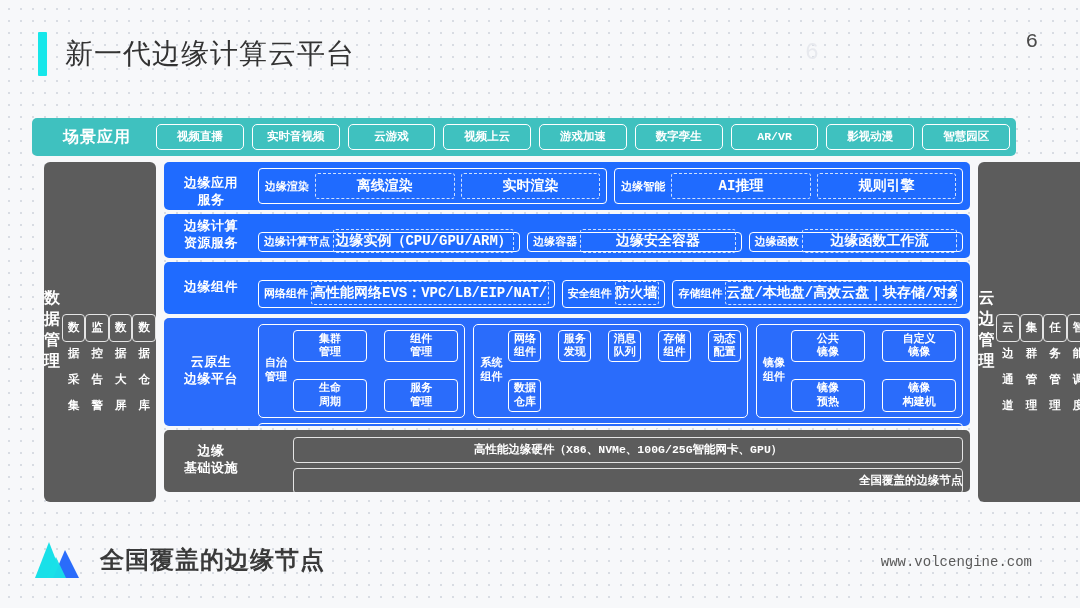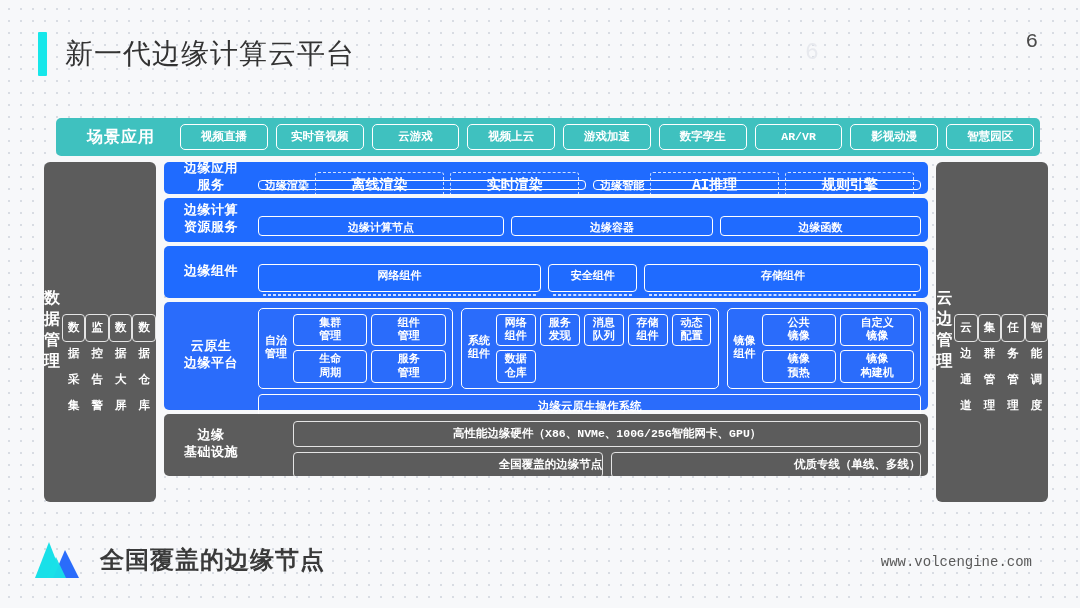--- a/index.html
+++ b/index.html
@@ -16,21 +16,21 @@
 
   
   .title-row{position:absolute;left:38px;top:30px;display:flex;align-items:center;height:48px;}
   .accent-bar{width:9px;height:44px;background:#16e7ea;border-radius:1px;}
   .slide-title{margin-left:18px;font-size:28px;color:#333;letter-spacing:1px;white-space:nowrap;}
   .page-num{position:absolute;right:42px;top:30px;font-size:21px;color:#4a4a4a;}
   .watermark{position:absolute;left:805px;top:40px;font-size:23px;color:#e7e9ee;}
 
   
   .scene-bar{
-    position:absolute;left:56px;top:118px;width:984px;height:38px;
+    position:absolute;left:32px;top:118px;width:984px;height:38px;
     background:#3fc1bf;border-radius:5px;display:flex;align-items:center;padding:0 6px;box-sizing:border-box;justify-content:space-between;
   }
   .scene-label{width:118px;text-align:center;color:#fff;font-size:16px;font-weight:bold;flex:none;letter-spacing:1px;}
   .scene-pills{flex:1;display:flex;gap:8px;align-items:center;}
   .scene-pill{
     flex:1;height:24px;line-height:24px;text-align:center;
     border:1.4px solid #ffffff;border-radius:5px;color:#fff;font-size:11.5px;font-weight:bold;
     white-space:nowrap;
   }
 
@@ -67,35 +67,35 @@
   .grp-title{color:#fff;font-size:11px;font-weight:bold;white-space:nowrap;flex:none;}
   .dash-cell{
     flex:1;border:1.3px dashed #cfe0ff;border-radius:3px;
     color:#fff;font-size:14px;font-weight:bold;text-align:center;
     height:24px;line-height:24px;white-space:nowrap;overflow:hidden;
   }
 
   
   .col-grp{
     flex:1;border:1.3px solid #ffffff;border-radius:4px;box-sizing:border-box;
-    padding:3px 5px 5px;display:flex;flex-direction:column;align-items:center;gap:11px;
+    padding:3px 5px 5px;display:flex;flex-direction:row;align-items:center;gap:3px;
   }
   .col-grp-title{color:#fff;font-size:11px;font-weight:bold;}
   .col-grp .dash-cell{width:100%;height:22px;line-height:22px;}
 
   
   .row-cn{display:flex;border-radius:5px;background:#2a6cfb;}
   .cn-body{flex:1;display:flex;flex-direction:column;gap:5px;padding:6px 7px 6px 0;box-sizing:border-box;}
   .cn-top{display:flex;gap:8px;flex:1;}
   .cn-grp{
     border:1.3px solid #ffffff;border-radius:5px;display:flex;align-items:center;
     padding:5px 6px;box-sizing:border-box;gap:6px;
   }
   .cn-grp-label{color:#fff;font-size:11px;font-weight:bold;line-height:1.25;text-align:center;flex:none;white-space:nowrap;}
-  .tile-grid{display:grid;gap:4px;flex:1;}
+  .tile-grid{display:grid;gap:17px;flex:1;}
   .tile{
     border:1.3px solid #ffffff;border-radius:4px;color:#fff;font-size:11px;font-weight:bold;
     text-align:center;line-height:1.2;display:flex;flex-direction:column;align-items:center;justify-content:center;
     min-height:26px;padding:2px 3px;box-sizing:border-box;white-space:nowrap;
   }
   .g2{grid-template-columns:repeat(2,1fr);grid-template-rows:repeat(2,1fr);}
   .g3{grid-template-columns:repeat(5,1fr);grid-template-rows:repeat(2,1fr);}
   .os-bar{
     border:1.3px solid #ffffff;border-radius:4px;height:24px;line-height:24px;
     color:#fff;font-size:11.5px;font-weight:bold;text-align:center;
@@ -147,21 +147,21 @@
     <div class="side-col">
       <div class="side-title">数据管理</div>
       <div class="side-btn">数据采集</div>
       <div class="side-btn">监控告警</div>
       <div class="side-btn">数据大屏</div>
       <div class="side-btn">数据仓库</div>
     </div>
 
     <div class="center-col">
 
-      <div class="row row-blue" style="height:32px;">
+      <div class="row row-blue" style="height:48px;align-items:flex-end;">
         <div class="row-label">
           <span>
             <span>边缘应用</span><br>
             <span>服务</span>
           </span>
         </div>
         <div class="row-body">
           <div class="grp" style="flex:1;">
             <div class="grp-title">边缘渲染</div>
             <div class="dash-cell">离线渲染</div>
@@ -320,21 +320,20 @@
         <div class="row-label">
           <span>
             <span>边缘</span><br>
             <span>基础设施</span>
           </span>
         </div>
         <div class="infra-body">
           <div class="infra-cell">高性能边缘硬件（X86、NVMe、100G/25G智能网卡、GPU）</div>
           <div class="infra-split">
             <div class="infra-cell">全国覆盖的边缘节点</div>
-            <div class="infra-cell">优质专线（单线、多线）</div>
           </div>
         </div>
       </div>
 
     </div>
 
     <div class="side-col">
       <div class="side-title">云边管理</div>
       <div class="side-btn">云边通道</div>
       <div class="side-btn">集群管理</div>

